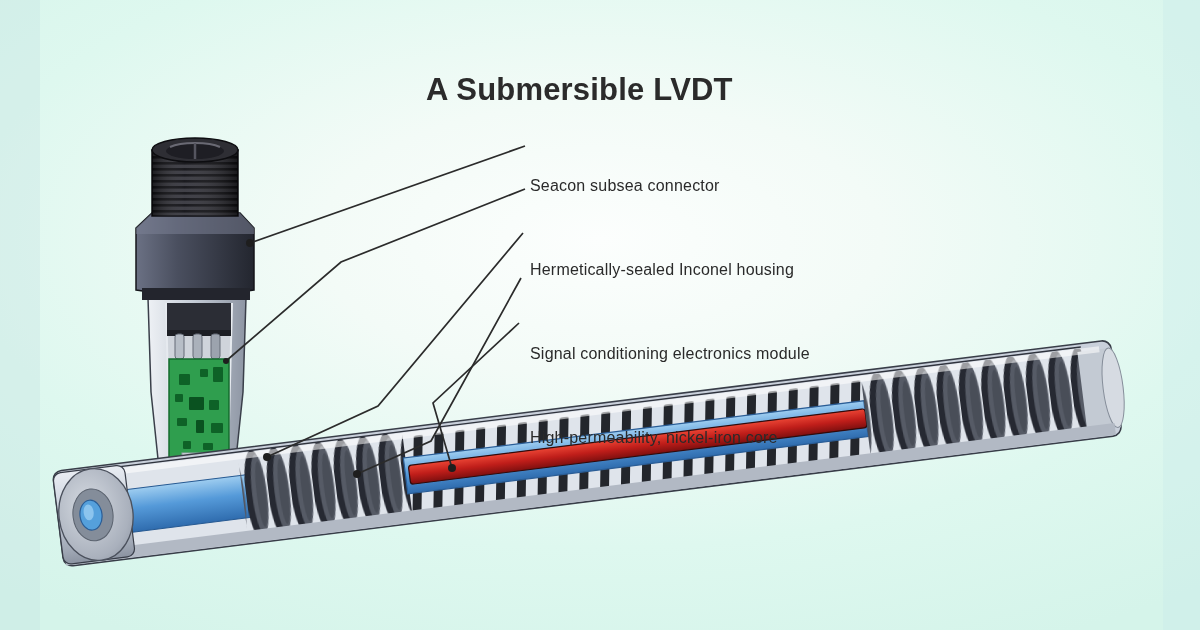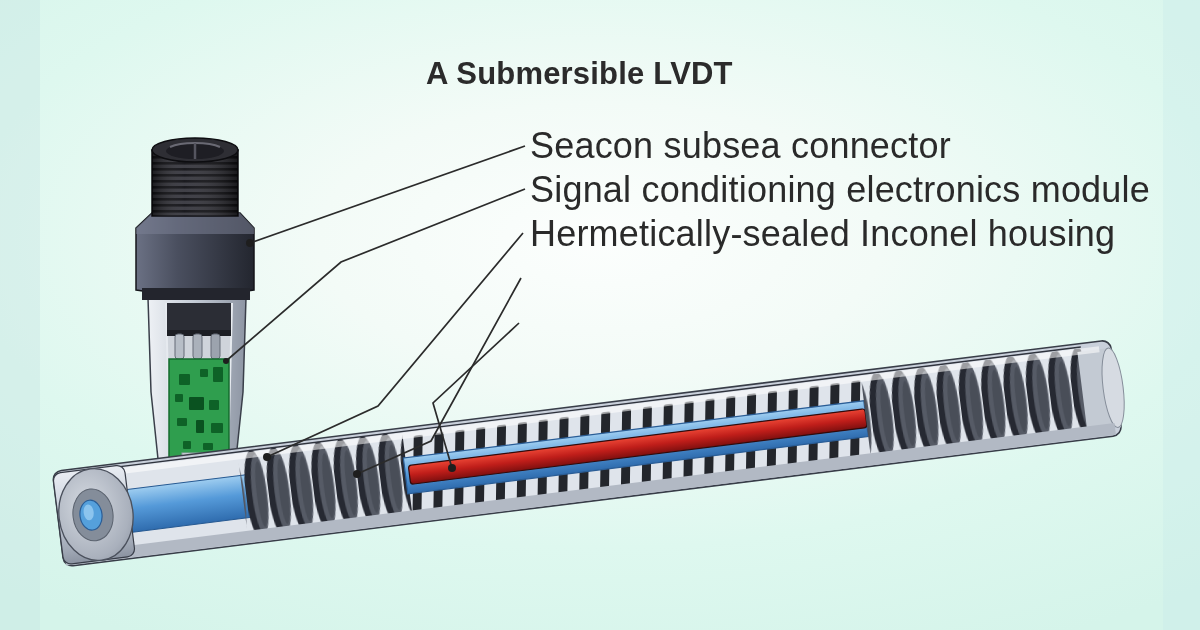--- a/index.html
+++ b/index.html
@@ -3,23 +3,23 @@
 <meta charset="utf-8">
 <style>
   html,body{margin:0;padding:0;}
   body{width:1200px;height:630px;overflow:hidden;font-family:"Liberation Sans",sans-serif;}
   .canvas{position:relative;width:1200px;height:630px;
     background:
       radial-gradient(ellipse 78% 72% at 50% 38%, #fcfefd 0%, #f3fbf7 30%, #def8ef 68%, #d5f4ea 100%);
   }
   .band-left{position:absolute;left:0;top:0;width:40px;height:630px;background:rgba(198,226,226,.35);}
   .band-right{position:absolute;right:0;top:0;width:37px;height:630px;background:rgba(200,232,232,.32);}
-  .fig-title{position:absolute;left:426px;top:56px;font-size:31px;font-weight:bold;color:#2b2b2b;letter-spacing:.2px;}
+  .fig-title{position:absolute;left:426px;top:72px;font-size:31px;font-weight:bold;color:#2b2b2b;letter-spacing:.2px;}
   .labels{position:absolute;left:530px;top:130px;}
-  .label{height:44px;line-height:32px;font-size:36px;color:#2a2a2a;white-space:nowrap;letter-spacing:.2px;}
+  .label{height:44px;line-height:32px;font-size:16px;color:#2a2a2a;white-space:nowrap;letter-spacing:.2px;margin-top:40px;}
   svg.scene{position:absolute;left:0;top:0;}
 </style>
 </head>
 <body>
 
 <div class="canvas">
   <div class="band-left"></div>
   <div class="band-right"></div>
 
   <svg class="scene" width="1200" height="630" viewBox="0 0 1200 630">
@@ -177,16 +177,17 @@
         <circle cx="267" cy="457" r="4"></circle>
         <circle cx="357" cy="474" r="4"></circle>
         <circle cx="452" cy="468" r="4"></circle>
       </g>
     </g>
   </svg>
 
   <div class="fig-title">A Submersible LVDT</div>
   <div class="labels">
     <div class="label">Seacon subsea connector</div>
+    <div class="label">Hermetically-sealed Inconel housing</div>
     <div class="label">Signal conditioning electronics module</div>
-    <div class="label">Hermetically-sealed Inconel housing</div>
+    <div class="label">High-permeability, nickel-iron core</div>
   </div>
 </div>
 
 </body></html>

